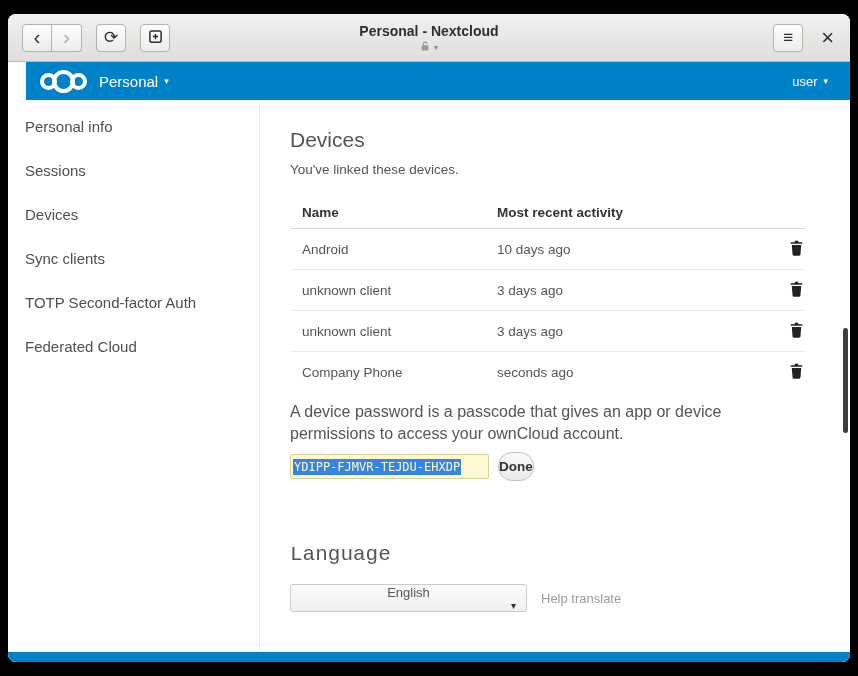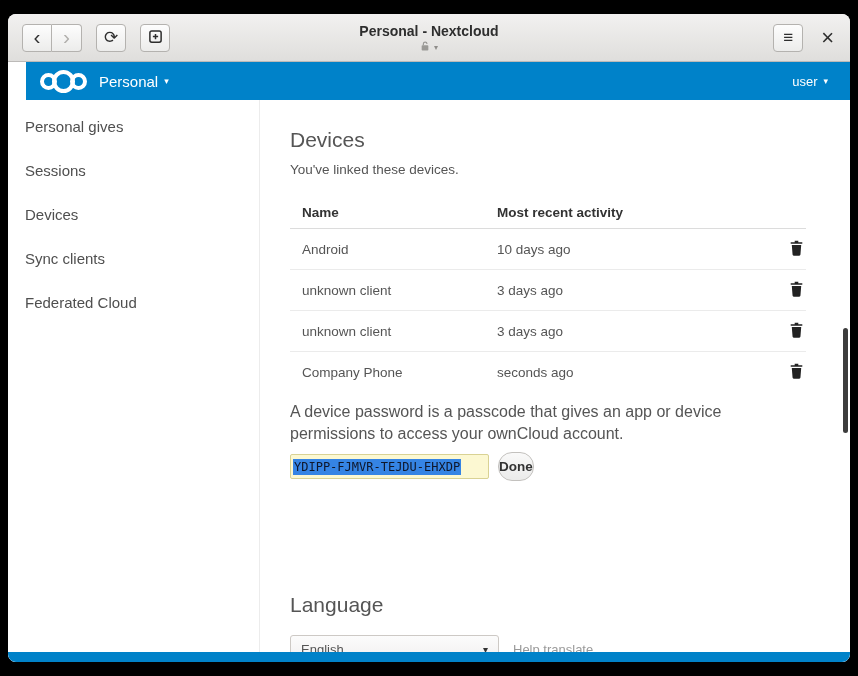--- a/index.html
+++ b/index.html
@@ -117,41 +117,42 @@
     border: 1px solid #d9d294;
     background: #fcf8d2;
     border-radius: 2px;
     display: flex; align-items: center;
     padding: 0 2px;
     font-family: "DejaVu Sans Mono", monospace;
     font-size: 12px;
     cursor: text;
     overflow: hidden;
   }
-  .pw-sel { background: #3584e4; color: #0f172a; white-space: nowrap; padding: 1px 1px; }
+  .pw-sel { background: #3584e4; color: #fef9c3; white-space: nowrap; padding: 1px 1px; }
   .done-btn {
     height: 29px; padding: 0 0;
     border: 1px solid #c3c1be;
     border-radius: 14px;
     background: linear-gradient(#f9f9f9, #ebebea);
     font-size: 13.5px; font-weight: 700; color: #333;
     cursor: pointer;
   }
 
-  .lang-title { margin-top: 112px; }
+  .lang-title { margin-top: 62px; font-family: Liberation Mono, monospace; }
   .lang-row { margin-top: 18px; display: flex; align-items: center; gap: 14px; }
   .lang-select {
-    width: 209px; height: 28px;
+    width: 237px; height: 28px;
     border: 1px solid #cdc9c5;
     border-radius: 3px;
     background: linear-gradient(#fcfcfc, #f0efee);
     display: flex; align-items: center;
     padding: 0 10px;
     font-size: 13px; color: #555;
     cursor: pointer;
+    flex-direction: column;
   }
   .lang-select .caret { margin-left: auto; font-size: 10px; color: #333; }
   .lang-help { font-size: 13px; color: #9a9a9a; }
 
   .scroll-thumb {
     position: absolute; right: 2px; top: 228px;
     width: 5px; height: 105px;
     background: #3d3d3d; border-radius: 3px;
   }
   .footer-strip {
@@ -212,24 +213,25 @@
     </div>
     <div class="nc-user">
       <span>user</span>
       <span class="caret">▾</span>
     </div>
   </div>
 
   <div class="content">
 
     <aside class="sidebar">
-      <div class="sidebar-item">Personal gives</div>
+      <div class="sidebar-item">Personal info</div>
       <div class="sidebar-item">Sessions</div>
       <div class="sidebar-item">Devices</div>
       <div class="sidebar-item">Sync clients</div>
+      <div class="sidebar-item">TOTP Second-factor Auth</div>
       <div class="sidebar-item">Federated Cloud</div>
     </aside>
 
     <main class="main">
       <h2 class="section-title">Devices</h2>
       <div class="subtitle">You've linked these devices.</div>
 
       <div class="dev-table">
         <div class="trow thead">
           <div class="c-name">Name</div>

